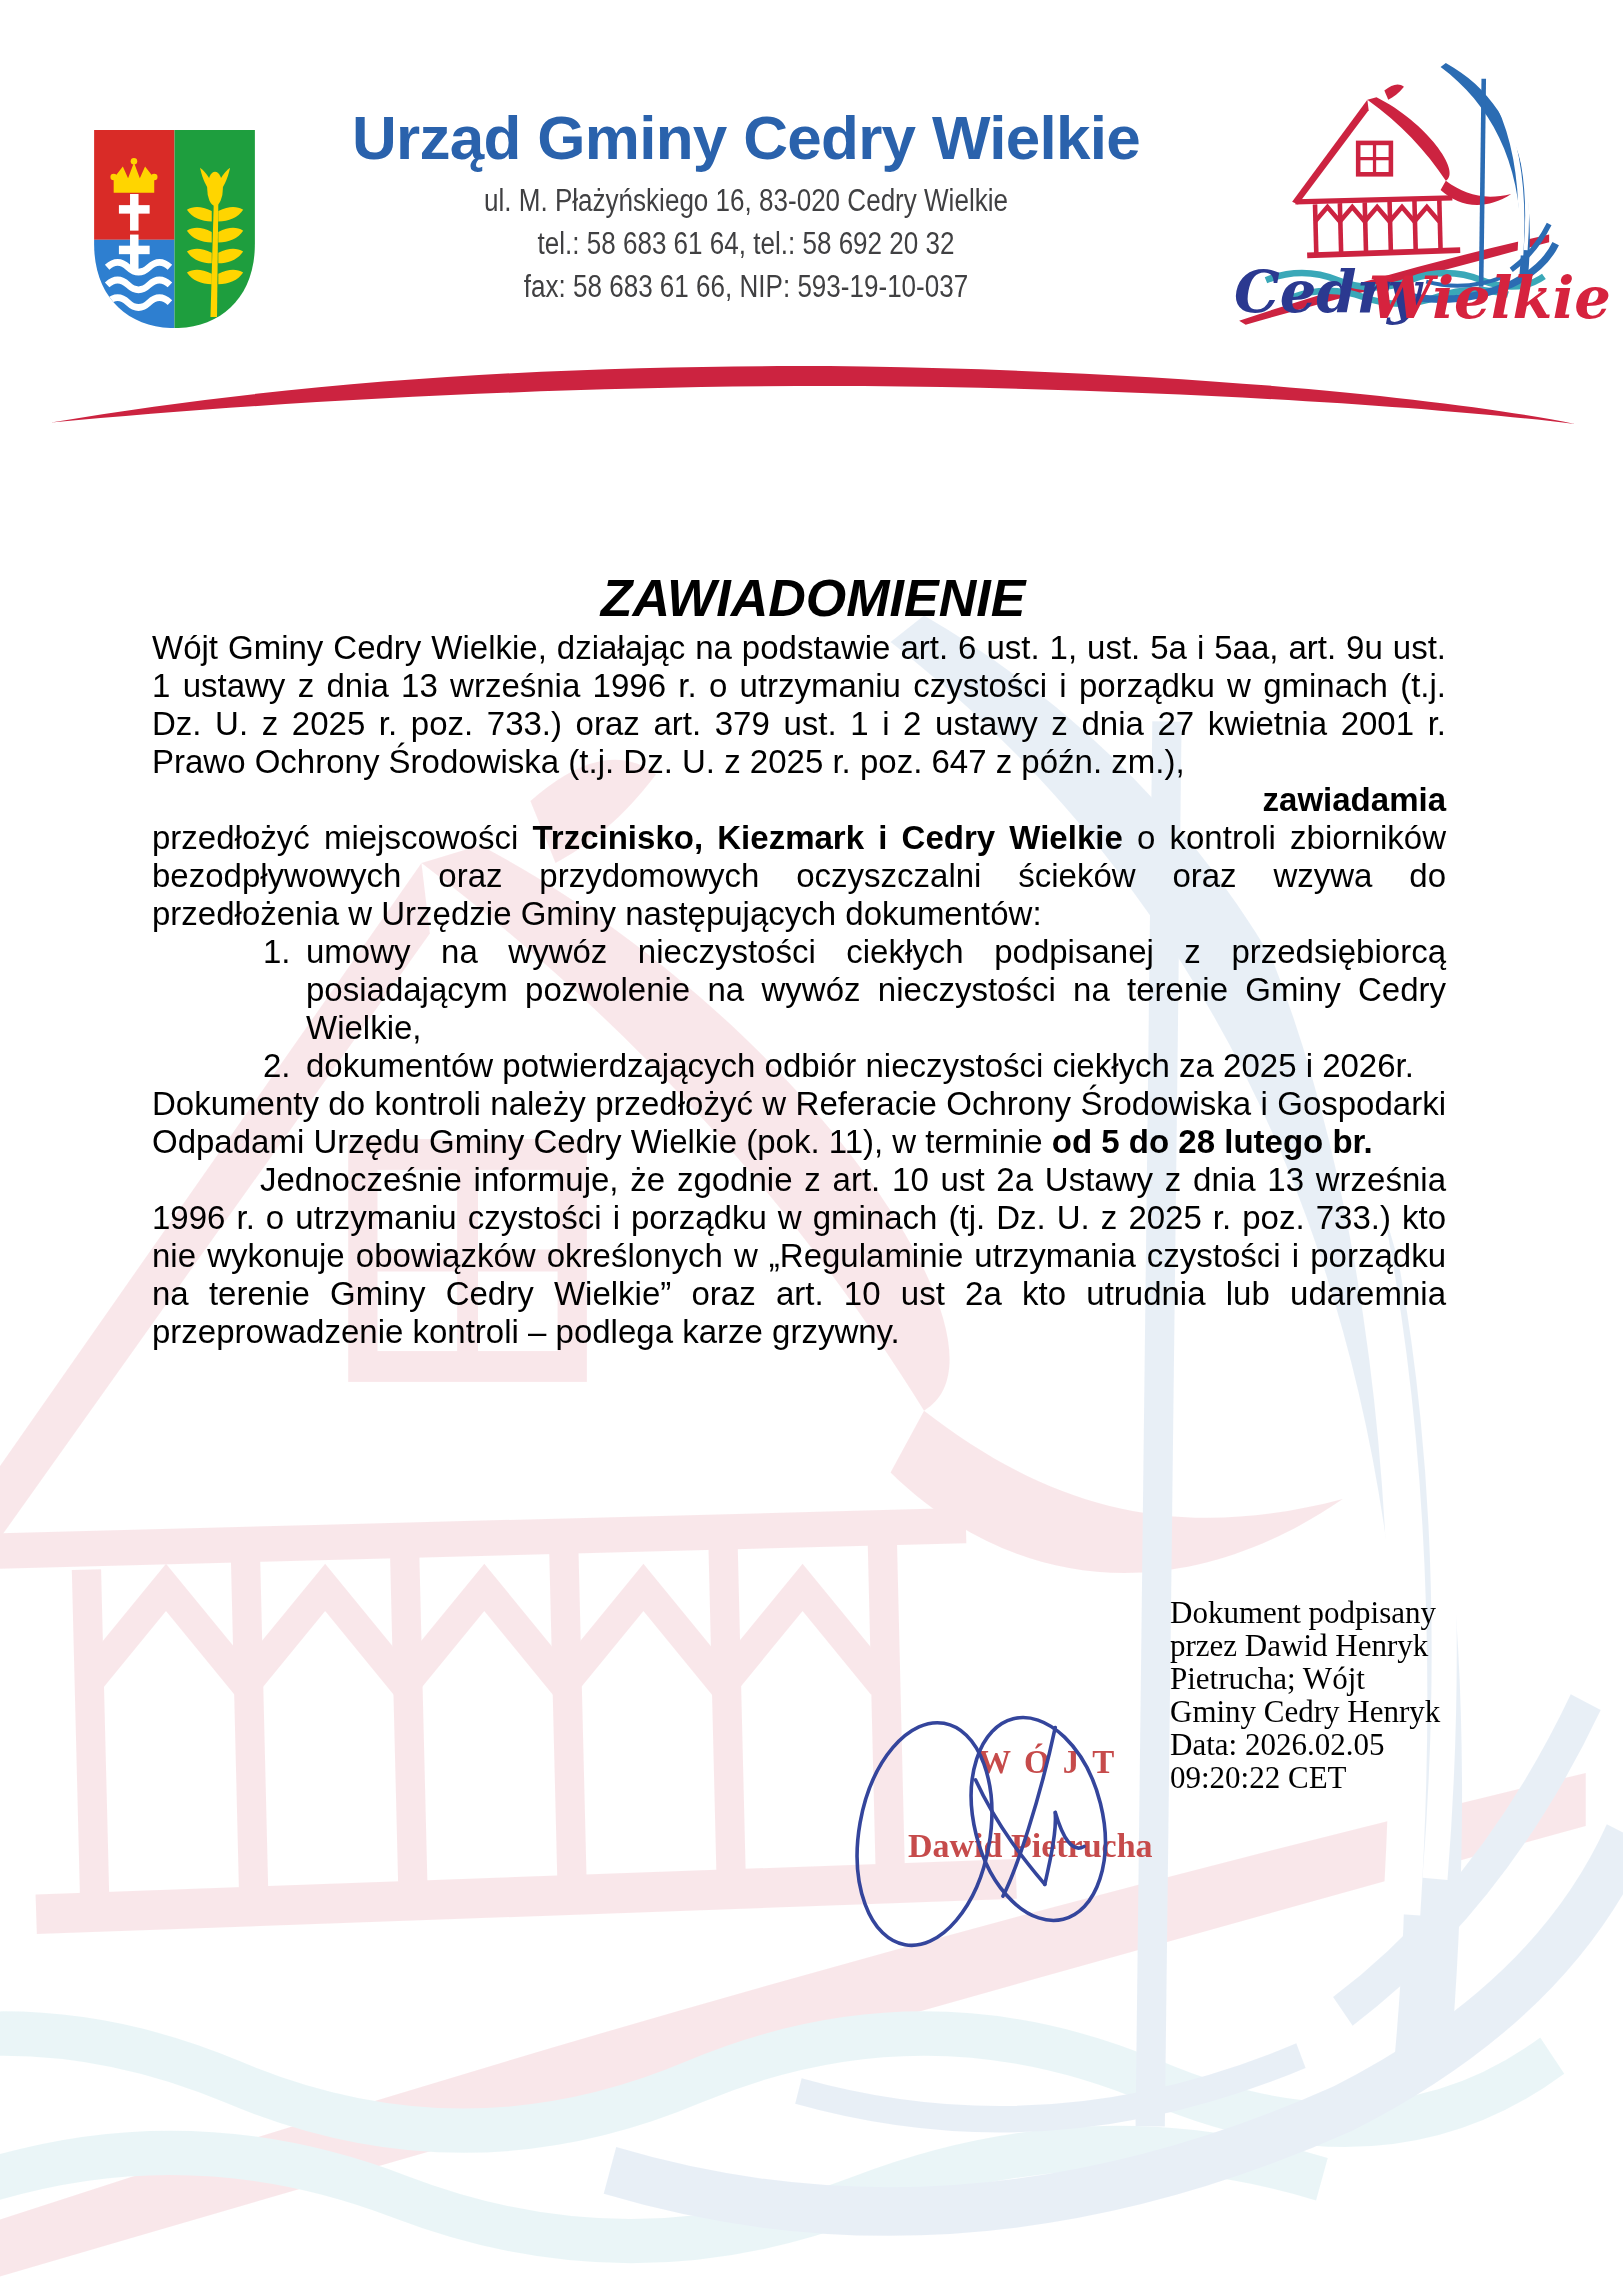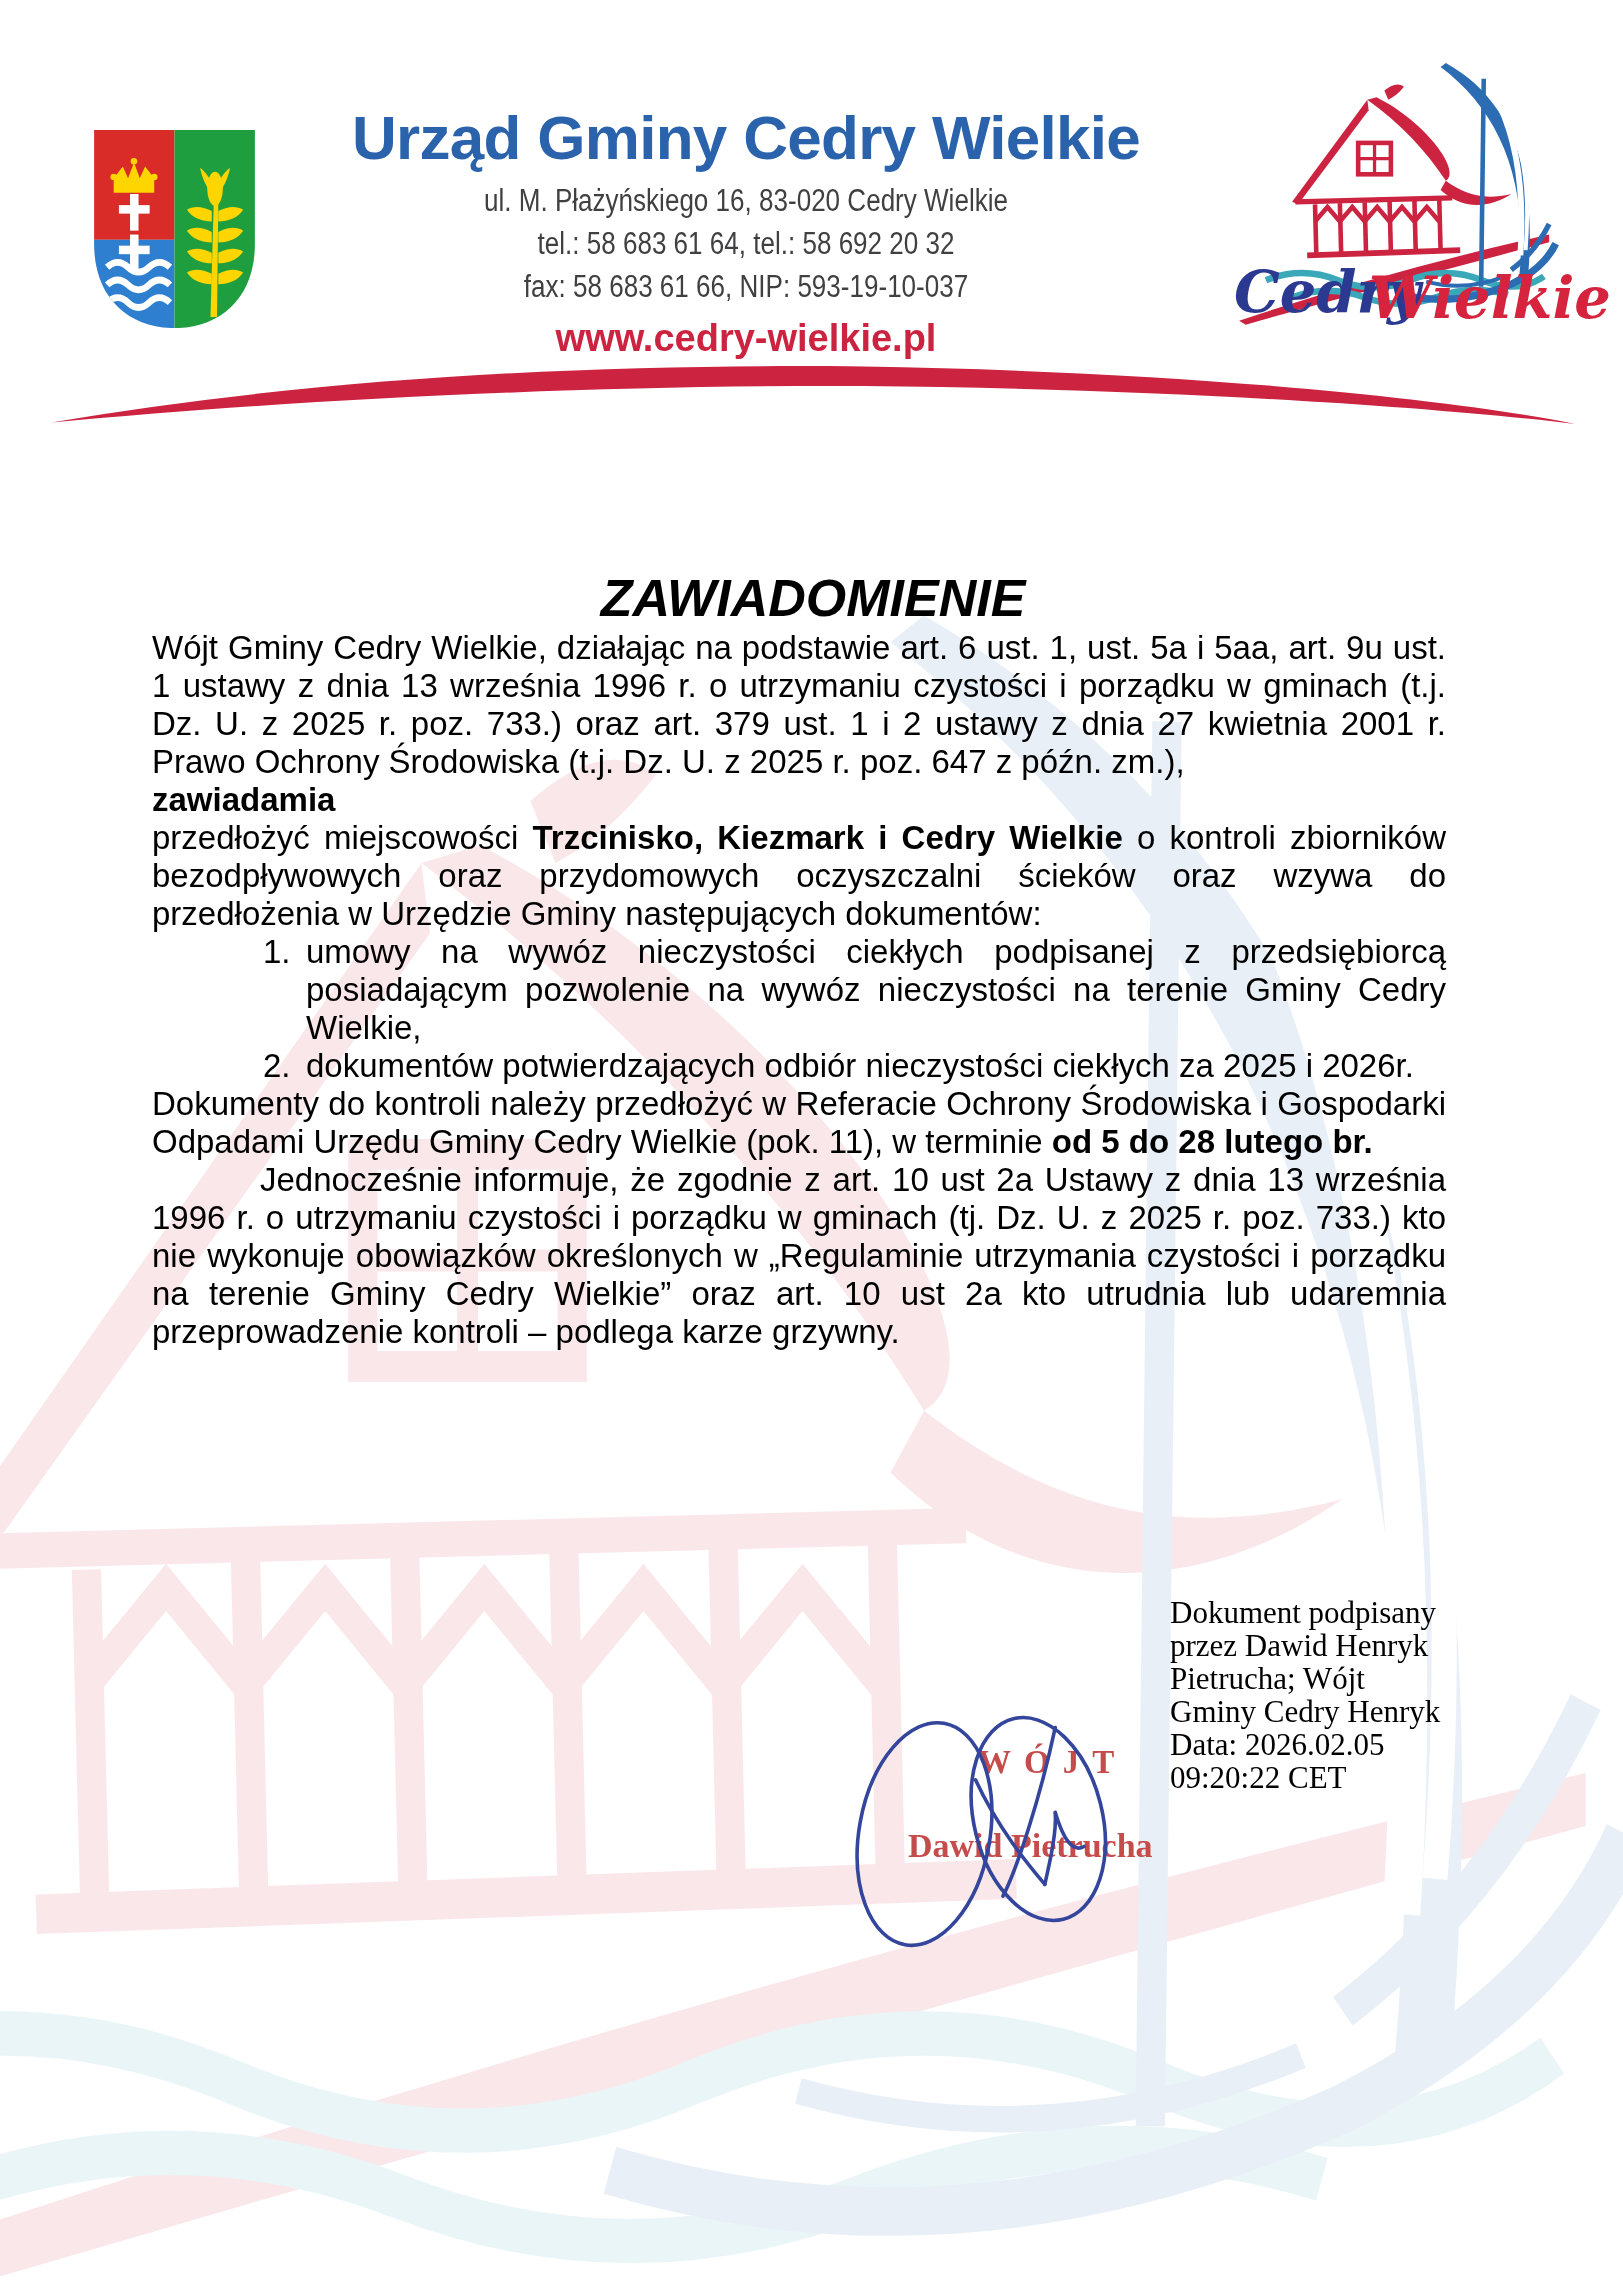--- a/index.html
+++ b/index.html
@@ -33,21 +33,21 @@
   .doc-title{
     position:absolute;left:166px;top:568px;width:1294px;
     text-align:center;font-size:52px;font-weight:bold;z-index:2;font-style:italic;
   }
   .content{
     position:absolute;left:152px;top:629px;width:1294px;
     font-size:33px;line-height:38px;text-align:justify;z-index:2;
   }
   .content p{margin:0;}
   .p1{margin-bottom:21.6px;}
-  .sub{text-align:left;font-weight:bold;margin-bottom:21.6px;}
+  .sub{text-align:right;font-weight:bold;margin-bottom:21.6px;}
   .p2{margin-bottom:25px;}
   .b{font-weight:bold;}
   ol.doclist{list-style:none;margin:0;padding:0;}
   ol.doclist li{display:flex;padding-left:111px;}
   ol.doclist .num{flex:0 0 43px;}
   ol.doclist .litext{flex:1;text-align:justify;}
   .p3{margin-top:62px;}
   .p4{text-indent:108px;}
   
   .stamp-wojt{
@@ -161,21 +161,20 @@
         </g>
       </g>
     </g>
   </svg>
 
   <div class="hdr-text">
     <div class="org">Urząd Gminy Cedry Wielkie</div>
     <div class="addr first">ul. M. Płażyńskiego 16, 83-020 Cedry Wielkie</div>
     <div class="addr">tel.: 58 683 61 64,  tel.: 58 692 20 32</div>
     <div class="addr">fax: 58 683 61 66,  NIP: 593-19-10-037</div>
-    <div class="www">www.cedry-wielkie.pl</div>
   </div>
 
   <svg class="logo" viewBox="0 0 500 400" aria-hidden="true">
     <use href="#logo-art"></use>
     <text class="logo-script" x="6" y="386" font-size="88" fill="#2b3990">Cedry</text>
     <text class="logo-script" x="212" y="396" font-size="88" fill="#d6233e">Wielkie</text>
   </svg>
 
   <svg class="swoosh" viewBox="0 0 2345 115" preserveAspectRatio="none" aria-hidden="true">
     <path d="M8,96 C450,20 900,6 1250,10 C1750,18 2150,60 2337,98 C2100,70 1700,44 1250,40 C850,38 380,60 8,96 Z" fill="#cc2340"></path>

